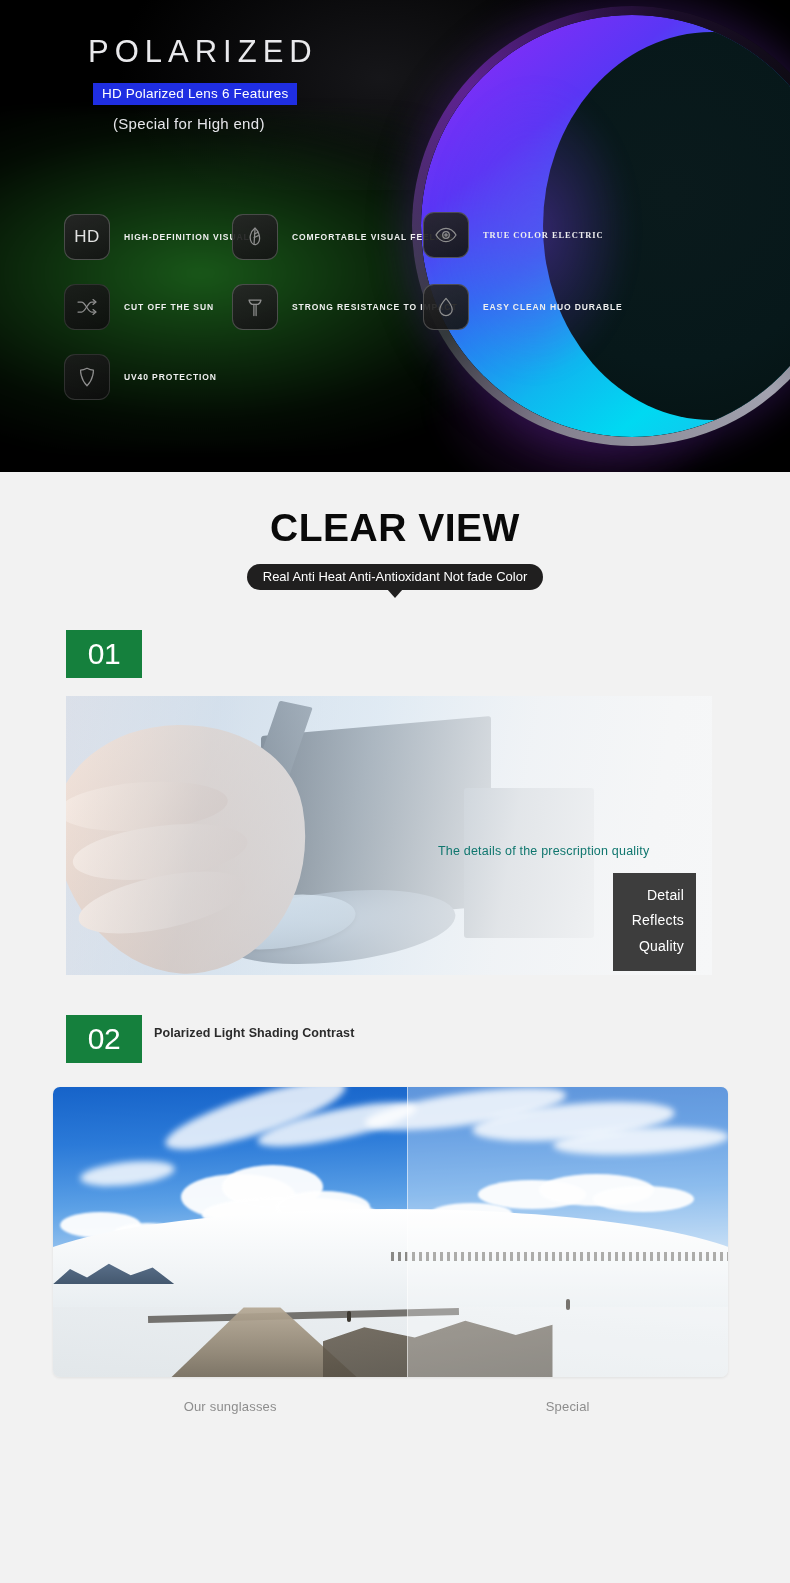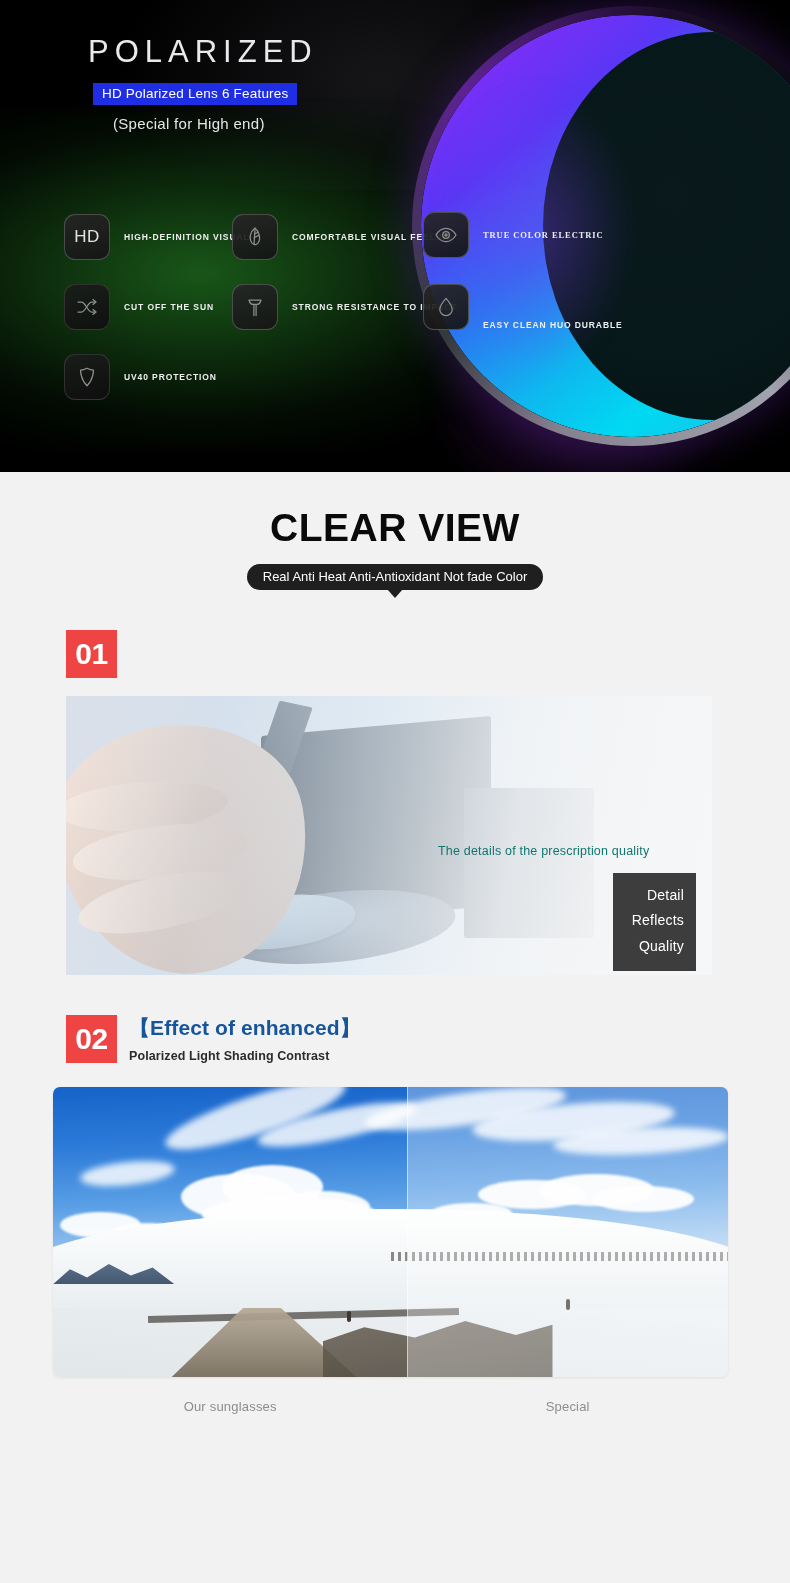--- a/index.html
+++ b/index.html
@@ -200,25 +200,25 @@
     width: 0; height: 0;
     border-left: 8px solid transparent;
     border-right: 8px solid transparent;
     border-top: 9px solid #201f1f;
   }
 
   
   .sec { margin-top: 40px; }
   .sec-head { display: flex; align-items: flex-start; padding-left: 66px; }
   .sec-num {
-    width: 51px; height: 48px;
-    background: #ef4444;
+    width: 76px; height: 48px;
+    background: #15803d;
     color: #ffffff;
     font-size: 30px;
-    font-weight: 700;
+    font-weight: 400;
     display: flex; align-items: center; justify-content: center;
     flex: none;
     letter-spacing: -0.5px;
   }
   .sec-text { margin-left: 12px; padding-top: 1px; }
   .sec-title {
     color: #16559c;
     font-size: 21px;
     font-weight: 700;
     letter-spacing: 0.1px;
@@ -514,21 +514,21 @@
         <div class="feat-tile">
           <svg class="feat-svg" viewBox="0 0 24 24">
             <path d="M6 5 L18 5 C18 5 17 9 14.4 9.4 L9.6 9.4 C7 9 6 5 6 5 Z"></path>
             <path d="M10.9 9.4 L10.9 20.5"></path>
             <path d="M13.1 9.4 L13.1 20.5"></path>
           </svg>
         </div>
         <div class="feat-label">STRONG RESISTANCE TO IMPACT</div>
       </div>
 
-      <div class="feature" style="left:423px; top:284px;align-items:flex-end;">
+      <div class="feature" style="left:423px; top:284px;">
         <div class="feat-tile">
           <svg class="feat-svg" viewBox="0 0 24 24">
             <path d="M12 3.4 C12 3.4 5.8 10.4 5.8 14.4 C5.8 17.9 8.6 20.6 12 20.6 C15.4 20.6 18.2 17.9 18.2 14.4 C18.2 10.4 12 3.4 12 3.4 Z"></path>
           </svg>
         </div>
         <div class="feat-label">EASY CLEAN HUO DURABLE</div>
       </div>
 
       <div class="feature" style="left:64px; top:354px;">
         <div class="feat-tile dim">
@@ -574,21 +574,20 @@
           <div>Reflects</div>
           <div>Quality</div>
         </div>
       </div>
     </div>
 
     <div class="sec">
       <div class="sec-head">
         <div class="sec-num">02</div>
         <div class="sec-text">
-          <div class="sec-title">【Effect of enhanced】</div>
           <div class="sec-sub">Polarized Light Shading Contrast</div>
         </div>
       </div>
 
       <div class="photo2">
         <div class="p2-sky"></div>
 
         <div class="wisp" style="left:16%; top:3%;  width:28%; height:13%; transform:rotate(-18deg);"></div>
         <div class="wisp" style="left:30%; top:8%;  width:24%; height:10%; transform:rotate(-12deg);"></div>
         <div class="wisp" style="left:46%; top:2%;  width:30%; height:11%; transform:rotate(-8deg);"></div>

